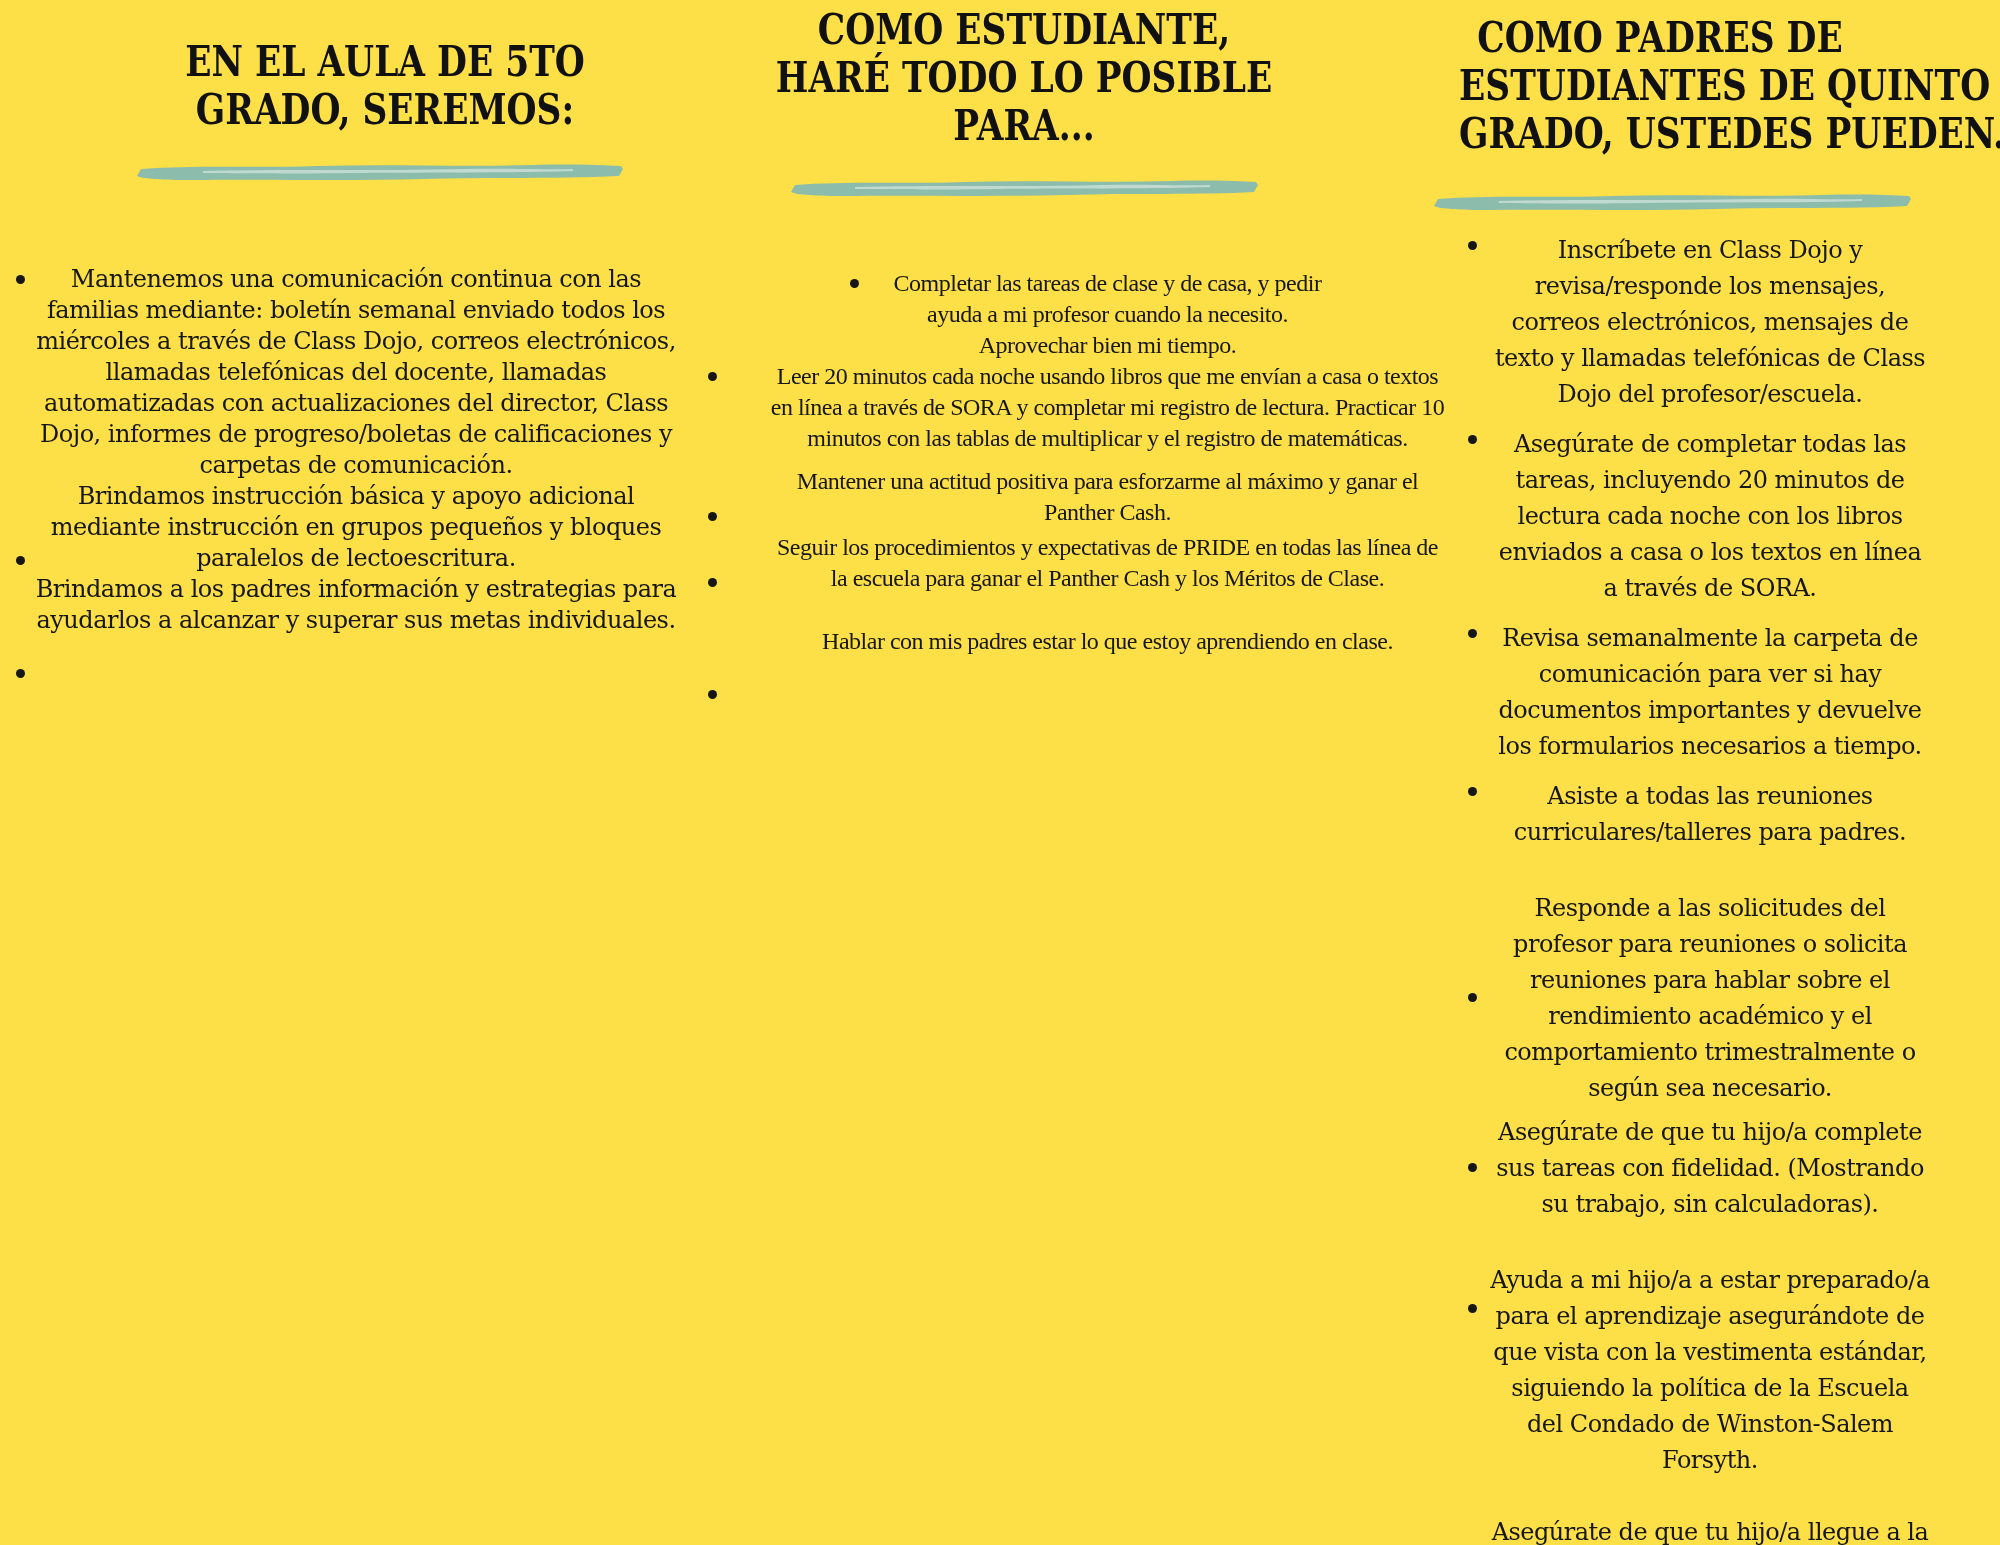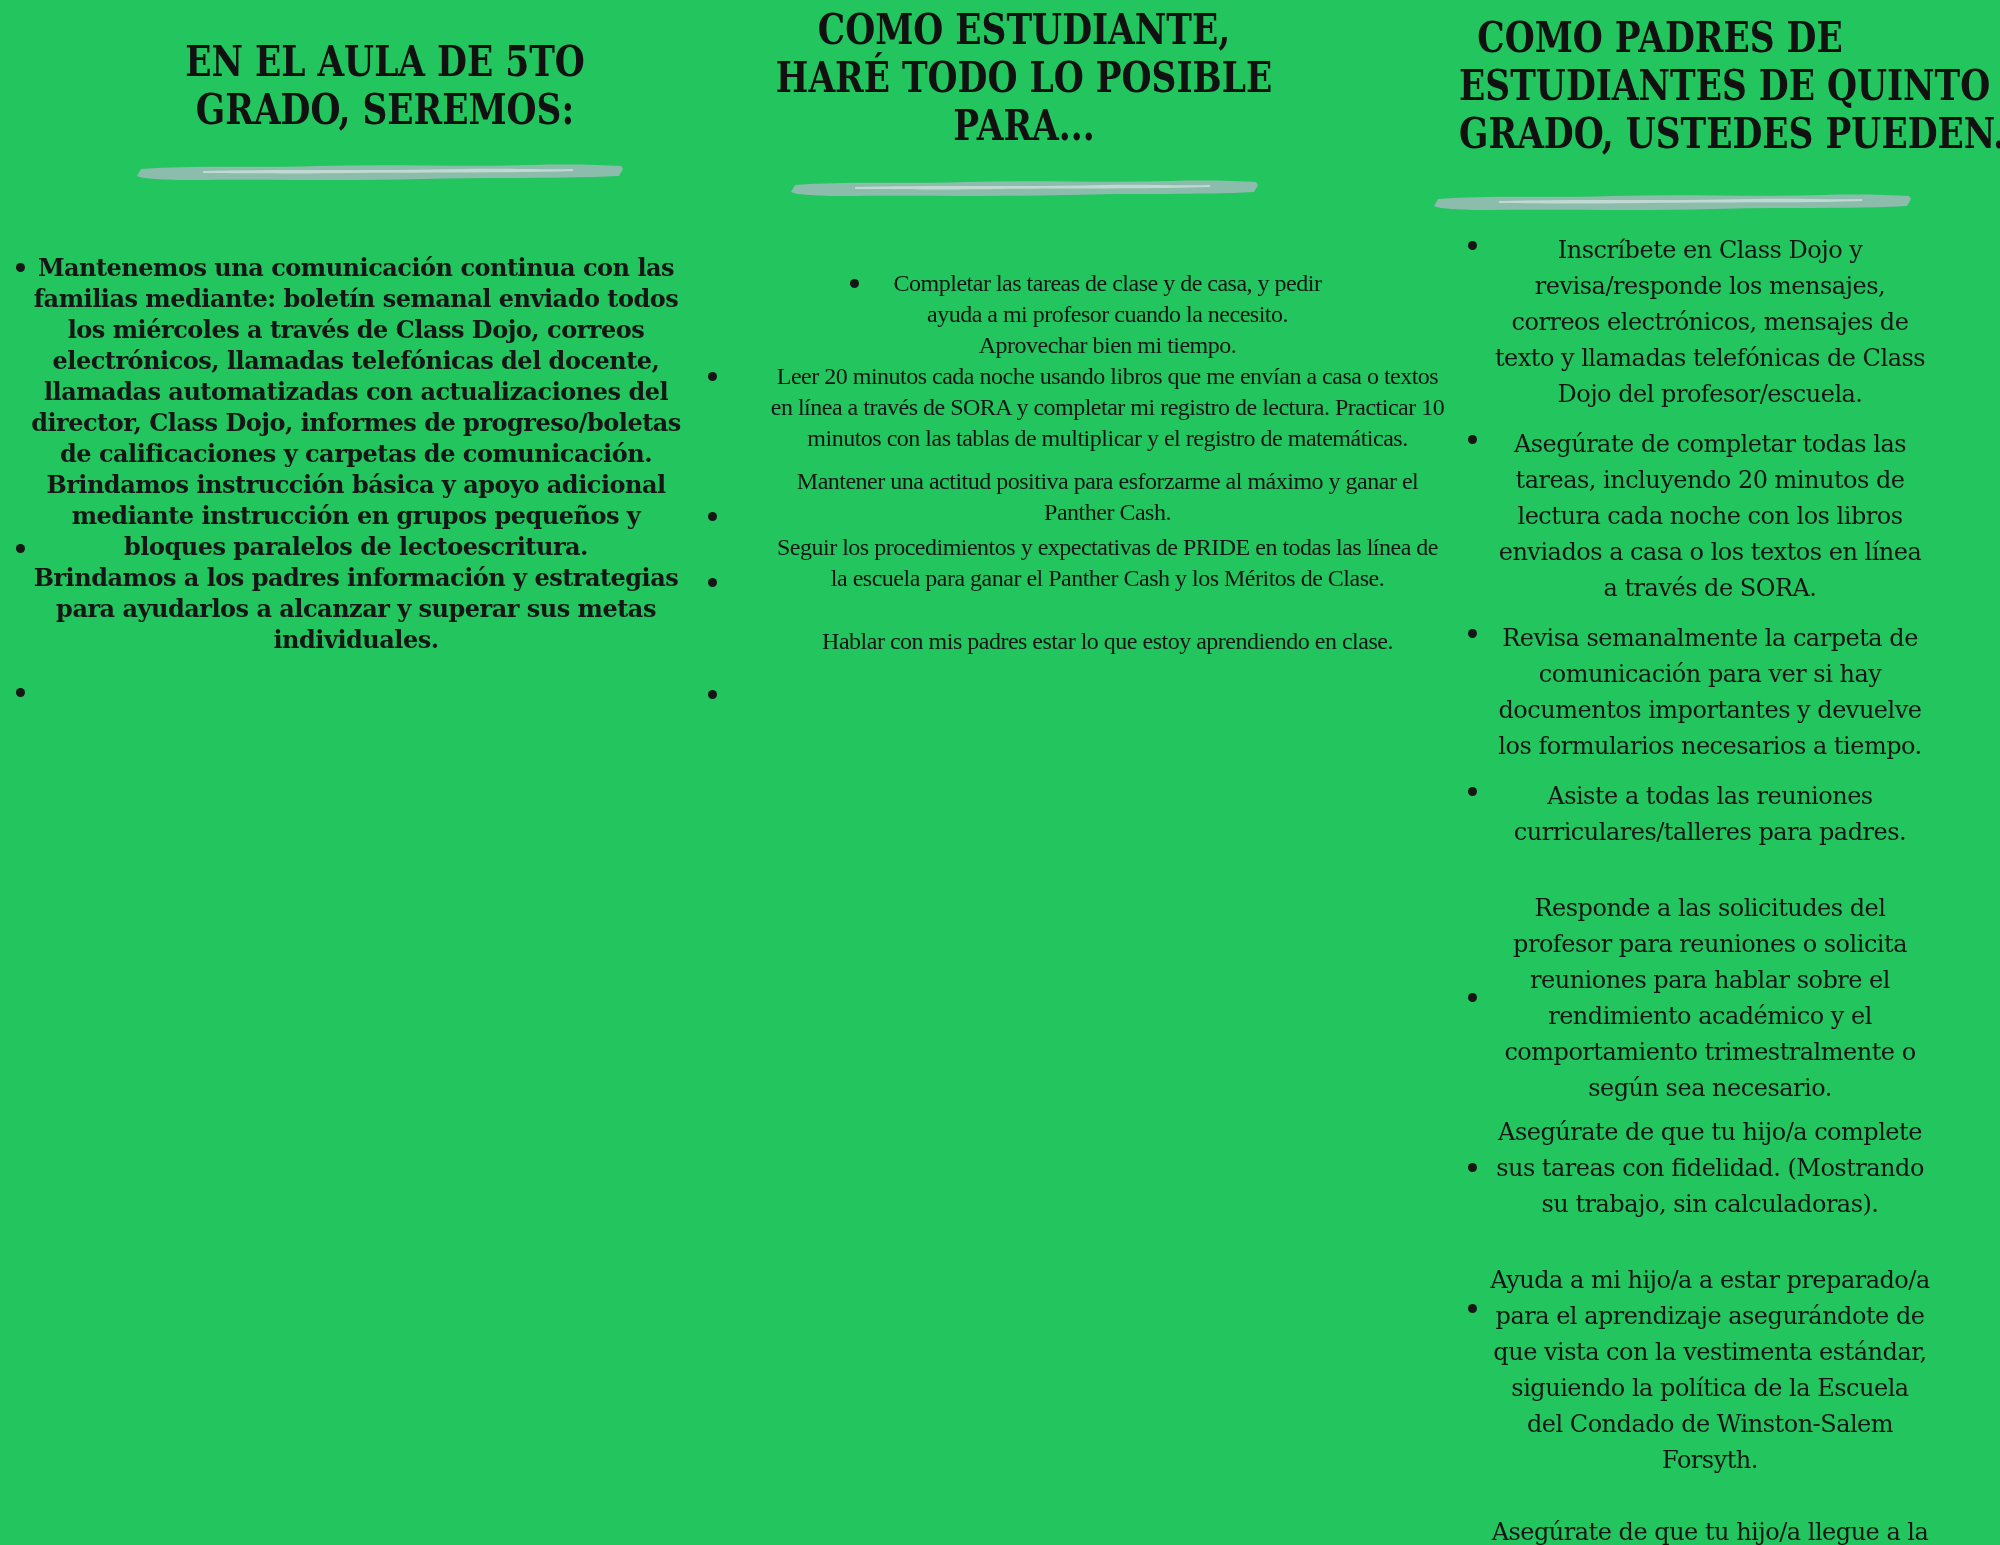--- a/index.html
+++ b/index.html
@@ -3,21 +3,21 @@
 <meta charset="utf-8">
 <style>
   :root{
     --ink:#161616;
     --accent:#8cbcac;
   }
   html,body{margin:0;padding:0;background:#e8e8e8;}
   .page{
     position:relative;
     width:2000px;height:1545px;
-    background:#22c55e;
+    background:#fde047;
     overflow:hidden;
     font-family:"DejaVu Serif", serif;
     color:var(--ink);
   }
   .col{position:absolute;top:0;}
   #col1{left:10px;width:680px;}
   #col2{left:700px;width:750px;}
   #col3{left:1455px;width:490px;}
 
   .hdr{
@@ -43,21 +43,21 @@
 
   .list{
     position:absolute;
     margin:0;padding:0;
     list-style:none;
     text-align:center;
     font-size:24px;
     line-height:31px;
     letter-spacing:-0.5px;
   }
-  #col1 .list{top:252px;left:12px;width:668px;font-weight:bold;}
+  #col1 .list{top:264px;left:12px;width:668px;}
   #col2 .list{top:268px;left:70px;width:675px;font-family:Liberation Serif, serif;}
   #col3 .list{top:232px;left:35px;width:440px;line-height:36px;}
 
   .list li{position:relative;margin:0;padding:0;}
   .list li::before{
     content:"";
     position:absolute;
     width:9px;height:9px;
     border-radius:50%;
     background:var(--ink);

